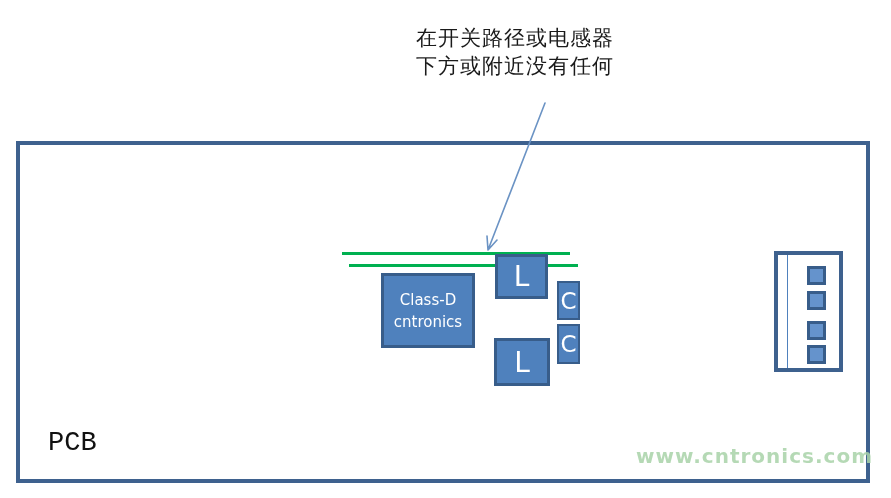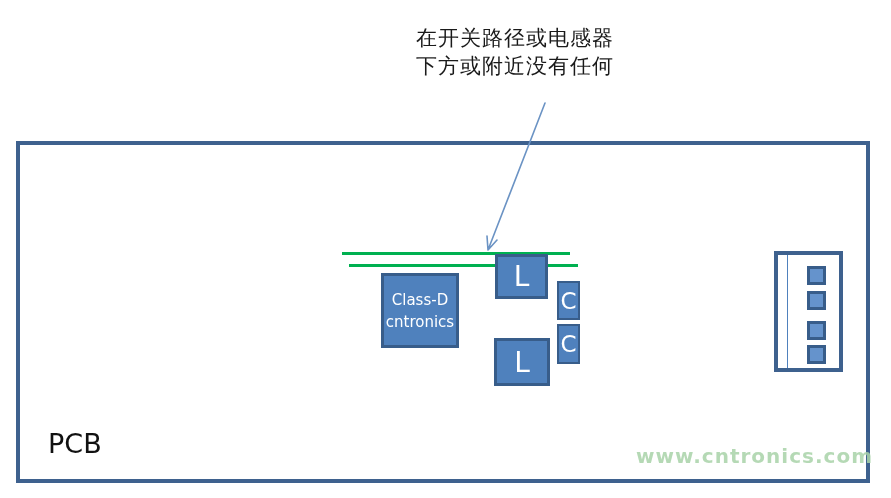--- a/index.html
+++ b/index.html
@@ -50,21 +50,21 @@
     background: #4f81bd;
     border: 3px solid #385d8a;
     color: #ffffff;
     display: flex;
     align-items: center;
     justify-content: center;
     text-align: center;
     box-sizing: border-box;
   }
   .amp {
-    left: 381px; top: 273px; width: 78px; height: 75px;
+    left: 381px; top: 273px; width: 94px; height: 75px;
     font-size: 15px;
     line-height: 22px;
   }
   .l-top { left: 495px; top: 254px; width: 53px; height: 45px; font-size: 28px; }
   .l-bottom { left: 494px; top: 338px; width: 56px; height: 48px; font-size: 28px; }
   .c-top { left: 557px; top: 281px; width: 23px; height: 39px; font-size: 23px; border-width: 2px; }
   .c-bottom { left: 557px; top: 324px; width: 23px; height: 40px; font-size: 23px; border-width: 2px; }
   
   .connector {
     position: absolute;
@@ -90,20 +90,21 @@
   .pin-2 { top: 36px; }
   .pin-3 { top: 66px; }
   .pin-4 { top: 90px; }
   
   .pcb-label {
     position: absolute;
     left: 48px;
     top: 428px;
     font-size: 27px;
     color: #111111;
+    font-family: Liberation Mono, monospace;
   }
   
   .arrow-svg {
     position: absolute;
     left: 0; top: 0;
     width: 891px; height: 498px;
     pointer-events: none;
   }
   
   .watermark {

